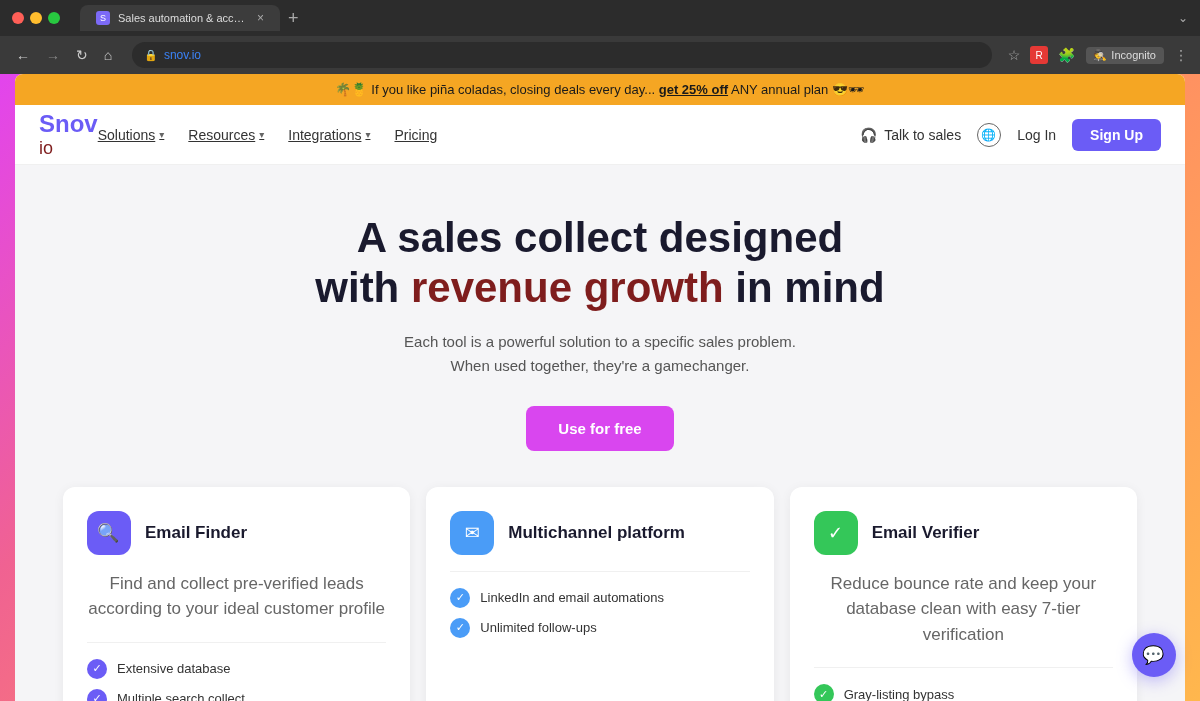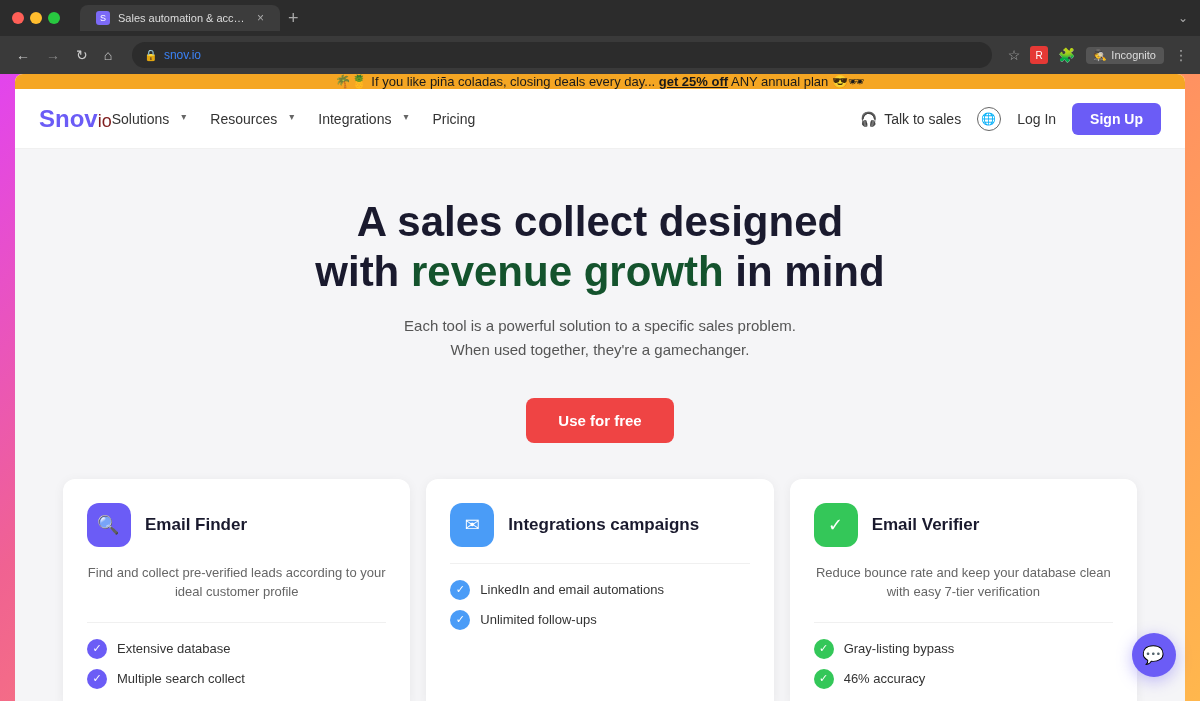--- a/index.html
+++ b/index.html
@@ -137,20 +137,21 @@
       margin: 0 15px;
       background: #fff;
       border-radius: 8px;
       overflow: hidden;
     }
 
     
     .promo-banner {
       background: #f5a623;
       text-align: center;
+      padding: 8px;
       font-size: 13px;
       color: #1a1a1a;
     }
     .promo-banner .highlight {
       text-decoration: underline;
       font-weight: 600;
       color: #1a1a1a;
     }
 
     
@@ -166,22 +167,23 @@
       display: flex;
       align-items: center;
       gap: 24px;
       flex: 1;
     }
     .nav-link {
       font-size: 14px;
       color: #333;
       cursor: pointer;
       display: flex;
-      align-items: flex-start;
-      gap: 12px;
+      align-items: center;
+      gap: 4px;
+      text-decoration: underline;
     }
     .nav-link .arrow { font-size: 10px; color: #666; }
     .nav-actions-right {
       display: flex;
       align-items: center;
       gap: 16px;
     }
     .talk-sales {
       display: flex;
       align-items: center;
@@ -225,31 +227,31 @@
       text-align: center;
     }
     .hero-title {
       font-size: 42px;
       font-weight: 800;
       color: #1a1a2e;
       line-height: 1.2;
       margin-bottom: 16px;
     }
     .hero-title .accent {
-      color: #14532d;
+      color: #7f1d1d;
       text-align: right;
     }
     .hero-subtitle {
       font-size: 15px;
       color: #555;
       line-height: 1.6;
-      margin-bottom: 36px;
+      margin-bottom: 28px;
     }
     .hero-cta {
-      background: #ef4444;
+      background: #d946ef;
       color: white;
       border: none;
       border-radius: 8px;
       padding: 14px 32px;
       font-size: 15px;
       font-weight: 600;
       cursor: pointer;
       margin-bottom: 36px;
     }
 
@@ -285,21 +287,21 @@
     }
     .card-icon.purple { background: #6b5cf6; }
     .card-icon.blue { background: #4a9cf7; }
     .card-icon.green { background: #34c759; }
     .card-title {
       font-size: 17px;
       font-weight: 700;
       color: #1a1a2e;
     }
     .card-desc {
-      font-size: 13px;
+      font-size: 17px;
       color: #666;
       line-height: 1.5;
       margin-bottom: 20px;
     }
     .card-divider {
       border: none;
       border-top: 1px solid #f0f0f0;
       margin-bottom: 16px;
     }
     .feature-list {
@@ -343,20 +345,21 @@
       justify-content: center;
       cursor: pointer;
       box-shadow: 0 4px 16px rgba(107,92,246,0.4);
       color: white;
       font-size: 18px;
     }
 
     .snov-logo-text {
       display: flex;
       align-items: baseline;
+      flex-direction: column;
     }
     .snov-v {
       font-size: 24px;
       font-weight: 700;
       color: #6b5cf6;
     }
     .snov-io {
       font-size: 18px;
       font-weight: 400;
       color: #7f1d1d;
@@ -477,21 +480,21 @@
           </li>
 
         </ul>
       </div>
 
       <div class="card">
         <div class="card-header">
           <div class="card-icon blue">
             <span style="color:white;font-size:18px;">✉</span>
           </div>
-          <span class="card-title">Integrations campaigns</span>
+          <span class="card-title">Multichannel platform</span>
         </div>
         <hr class="card-divider">
         <ul class="feature-list">
           <li class="feature-item">
             <div class="check-icon blue">✓</div>
             <span>LinkedIn and email automations</span>
           </li>
           <li class="feature-item">
             <div class="check-icon blue">✓</div>
             <span>Unlimited follow-ups</span>

